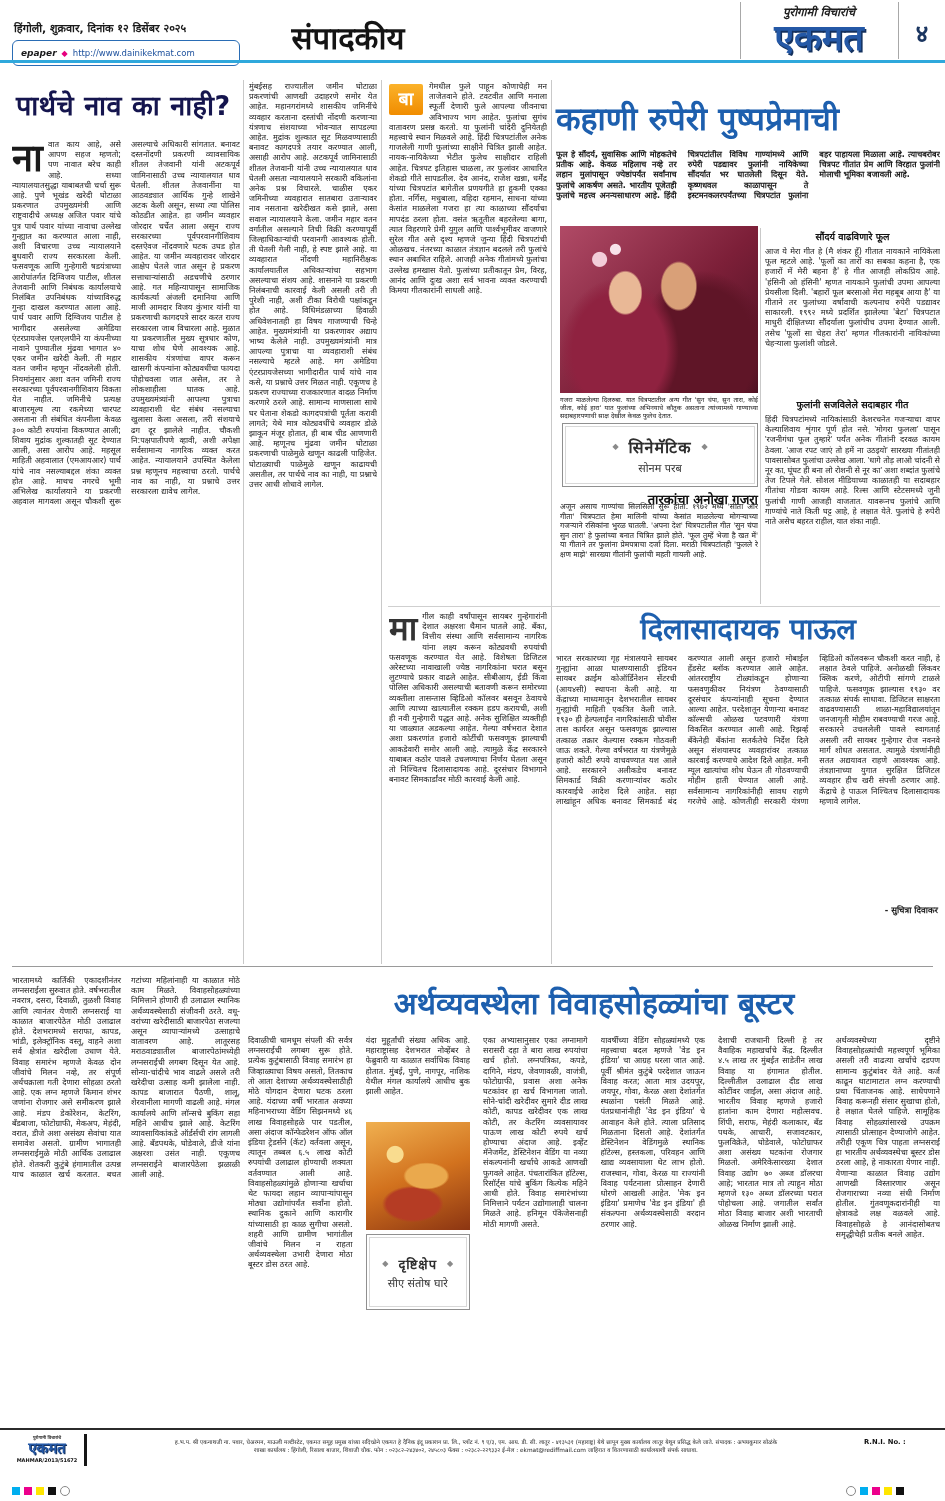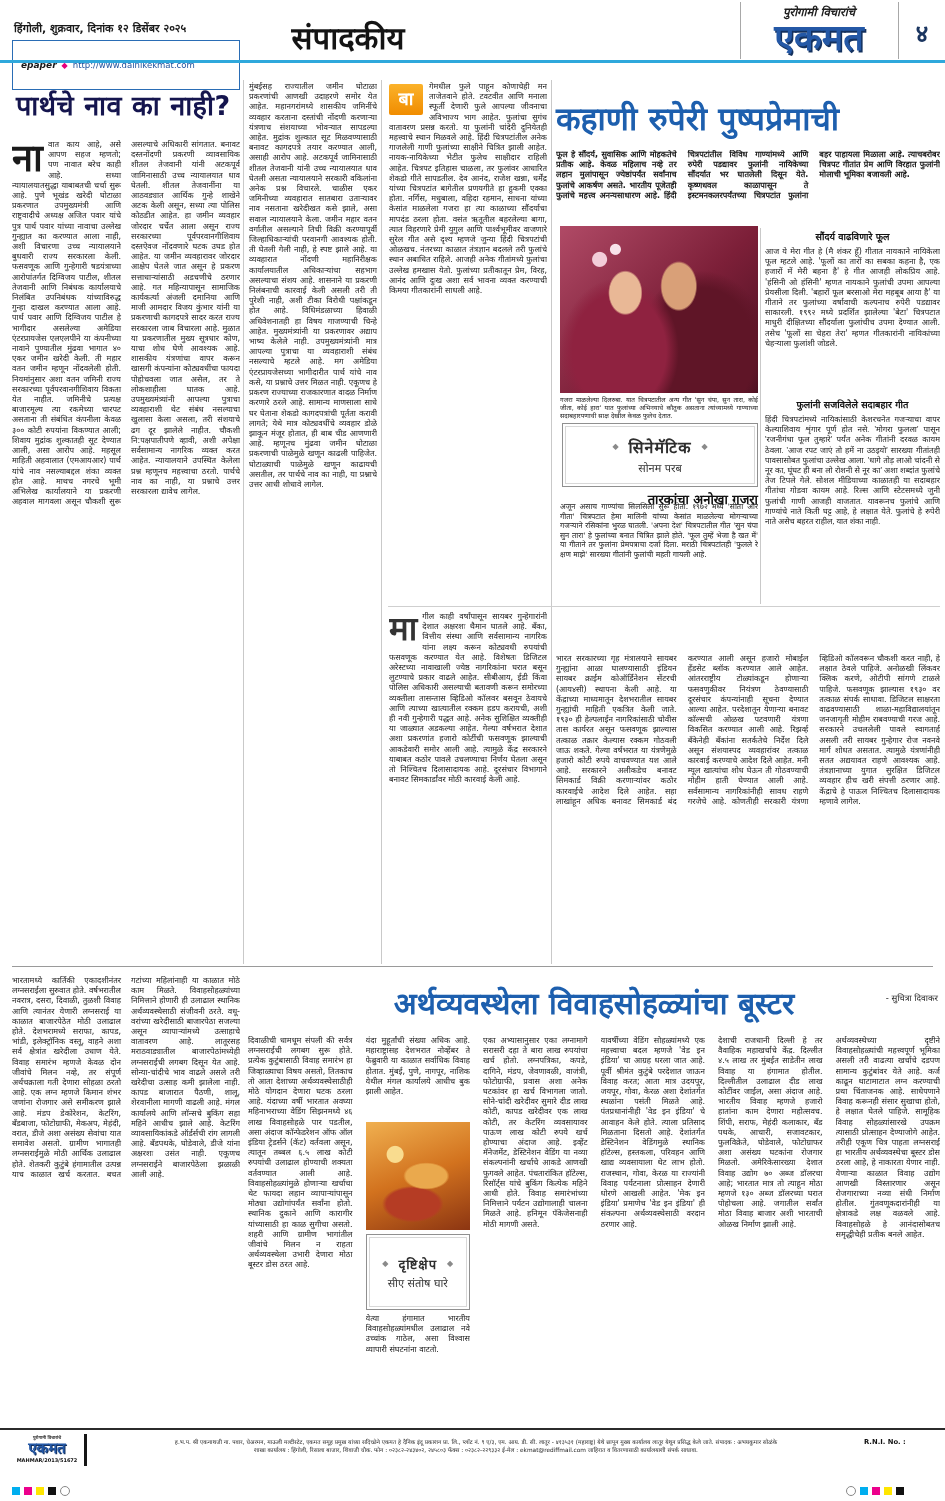--- a/index.html
+++ b/index.html
@@ -1,22 +1,22 @@
 <!DOCTYPE html>
 <html><head>
 <meta charset="utf-8">
 <style>
   html,body{margin:0;padding:0;background:#dfdfdf;}
   #page{position:relative;width:945px;height:1501px;background:#fff;margin:0 auto;
         font-family:"DejaVu Sans","Liberation Sans",sans-serif;overflow:hidden;}
   .abs{position:absolute;}
   
   .date-line{left:14px;top:20px;font-size:11px;font-weight:bold;color:#1a1a1a;}
-  .epaper-pill{left:12px;top:40px;width:210px;height:16px;border:1px solid #2a6db5;border-radius:0;
-               display:flex;align-items:center;gap:5px;padding:16px 8px;font-size:9px;background:#fff;}
+  .epaper-pill{left:12px;top:40px;width:210px;height:16px;border:1px solid #2a6db5;border-radius:6px;
+               display:flex;align-items:center;gap:5px;padding:4px 8px;font-size:9px;background:#fff;}
   .ep-label{color:#19191b;font-weight:bold;font-style:italic;}
   .ep-dot{color:#e6007e;font-size:8px;}
   .ep-url{color:#1b4f9c;font-size:8.5px;}
   .section-title{left:248px;top:16px;width:200px;text-align:center;font-size:31px;font-weight:bold;color:#141414;}
   .m-vline{width:1px;background:#a8a8a8;top:2px;height:57px;}
   .masthead{left:742px;top:4px;width:154px;text-align:center;}
   .masthead-tagline{font-size:11.5px;font-weight:bold;font-style:italic;color:#1f1f1f;}
   .masthead-name{font-size:36px;line-height:38px;font-weight:bold;color:#2458a6;text-shadow:1.5px 1.5px 0 #14315e;}
   .page-no{left:900px;top:16px;width:44px;text-align:center;font-size:24px;font-weight:bold;color:#1a3560;}
   .header-rule{left:0;top:60px;width:945px;height:3px;background:#2fa8dc;}
@@ -65,21 +65,21 @@
   .fl-under-sub{left:560px;top:490px;width:198px;font-size:13px;font-weight:bold;text-align:right;color:#111;}
   .fl-under{left:560px;top:502px;width:198px;height:102px;font-size:7.5px;line-height:9.5px;}
   .fl-side{left:765px;top:228px;width:175px;height:376px;overflow:hidden;}
   .side-sub{text-align:center;font-weight:bold;font-size:9.5px;margin:2px 0 4px;color:#111;}
   .side-t1{height:146px;margin-bottom:5px;}
   .side-t2{height:176px;font-family:Liberation Serif, serif;}
   
   .di-lead{left:389px;top:612px;width:158px;height:350px;}
   .di-title{left:556px;top:608px;width:384px;text-align:center;font-size:29px;}
   .di-body{left:556px;top:654px;width:384px;height:282px;columns:3;column-gap:11px;}
-  .di-byline{left:812px;top:992px;width:126px;text-align:right;font-size:8.5px;font-weight:normal;color:#222;}
+  .di-byline{left:812px;top:904px;width:126px;text-align:right;font-size:8.5px;font-weight:bold;color:#222;}
   
   .ec-left{left:12px;top:976px;width:228px;height:446px;columns:2;column-gap:10px;}
   .ec-title{left:248px;top:982px;width:692px;text-align:center;font-size:30px;}
   .ec-row{left:248px;top:1036px;width:692px;height:386px;display:flex;gap:13px;}
   .ec-col{flex:1 1 0;overflow:hidden;display:flex;flex-direction:column;}
   .ec-col .fill{flex:1;}
   .c2top{height:82px;flex:none;}
   .photo-wedding{height:108px;flex:none;margin:4px 0;
     background:
       radial-gradient(circle 10px at 28% 30%, #f9dc8f 0 8px, transparent 9px),
@@ -168,20 +168,21 @@
   <div class="abs fl-side">
     <div class="side-sub">सौंदर्य वाढविणारे फूल</div>
     <div class="bt side-t1">आज ये मेरा गीत हे (मै शंकर हूँ) गीतात नायकाने नायिकेला फूल म्हटले आहे. 'फूलों का तारों का सबका कहना है, एक हजारों में मेरी बहना है' हे गीत आजही लोकप्रिय आहे. 'हंसिनी ओ हंसिनी' म्हणत नायकाने फुलांची उपमा आपल्या प्रेयसीला दिली. 'बहारों फूल बरसाओ मेरा महबूब आया है' या गीताने तर फुलांच्या वर्षावाची कल्पनाच रुपेरी पडद्यावर साकारली. १९९२ मध्ये प्रदर्शित झालेल्या 'बेटा' चित्रपटात माधुरी दीक्षितच्या सौंदर्याला फुलांचीच उपमा देण्यात आली. तसेच 'फूलों सा चेहरा तेरा' म्हणत गीतकारांनी नायिकांच्या चेहऱ्याला फुलांशी जोडले.</div>
     <div class="side-sub">फुलांनी सजविलेले सदाबहार गीत</div>
     <div class="bt side-t2">हिंदी चित्रपटांमध्ये नायिकांसाठी केशरचनेत गजऱ्याचा वापर केल्याशिवाय शृंगार पूर्ण होत नसे. 'मोगरा फुलला' पासून 'रजनीगंधा फूल तुम्हारे' पर्यंत अनेक गीतांनी दरवळ कायम ठेवला. 'आज रपट जाएं तो हमें ना उठइयो' सारख्या गीतांतही पावसासोबत फुलांचा उल्लेख आला. 'धागे तोड़ लाओ चांदनी से नूर का, घूंघट ही बना लो रोशनी से नूर का' अशा शब्दांत फुलांचे तेज टिपले गेले. सोशल मीडियाच्या काळातही या सदाबहार गीतांचा गोडवा कायम आहे. रिल्स आणि स्टेटसमध्ये जुनी फुलांची गाणी आजही वाजतात. यावरूनच फुलांचे आणि गाण्यांचे नाते किती घट्ट आहे, हे लक्षात येते. फुलांचे हे रुपेरी नाते असेच बहरत राहील, यात शंका नाही.</div>
   </div>
 
   <div class="abs di-lead bt">
     <span class="dc-ma">मा</span><span>गील काही वर्षांपासून सायबर गुन्हेगारांनी देशात अक्षरशः थैमान घातले आहे. बँका, वित्तीय संस्था आणि सर्वसामान्य नागरिक यांना लक्ष्य करून कोट्यवधी रुपयांची फसवणूक करण्यात येत आहे. विशेषतः डिजिटल अरेस्टच्या नावाखाली ज्येष्ठ नागरिकांना घरात बसून लुटण्याचे प्रकार वाढले आहेत. सीबीआय, ईडी किंवा पोलिस अधिकारी असल्याची बतावणी करून समोरच्या व्यक्तीला तासन्तास व्हिडिओ कॉलवर बसवून ठेवायचे आणि त्याच्या खात्यातील रक्कम हडप करायची, अशी ही नवी गुन्हेगारी पद्धत आहे. अनेक सुशिक्षित व्यक्तीही या जाळ्यात अडकल्या आहेत. गेल्या वर्षभरात देशात अशा प्रकरणांत हजारो कोटींची फसवणूक झाल्याची आकडेवारी समोर आली आहे. त्यामुळे केंद्र सरकारने याबाबत कठोर पावले उचलण्याचा निर्णय घेतला असून तो निश्चितच दिलासादायक आहे. दूरसंचार विभागाने बनावट सिमकार्डांवर मोठी कारवाई केली आहे.</span>
   </div>
+  <div class="abs di-title h-blue">दिलासादायक पाऊल</div>
   <div class="abs di-body bt">भारत सरकारच्या गृह मंत्रालयाने सायबर गुन्ह्यांना आळा घालण्यासाठी इंडियन सायबर क्राईम कोऑर्डिनेशन सेंटरची (आय४सी) स्थापना केली आहे. या केंद्राच्या माध्यमातून देशभरातील सायबर गुन्ह्यांची माहिती एकत्रित केली जाते. १९३० ही हेल्पलाईन नागरिकांसाठी चोवीस तास कार्यरत असून फसवणूक झाल्यास तत्काळ तक्रार केल्यास रक्कम गोठवली जाऊ शकते. गेल्या वर्षभरात या यंत्रणेमुळे हजारो कोटी रुपये वाचवण्यात यश आले आहे. सरकारने अलीकडेच बनावट सिमकार्ड विक्री करणाऱ्यांवर कठोर कारवाईचे आदेश दिले आहेत. सहा लाखांहून अधिक बनावट सिमकार्ड बंद करण्यात आली असून हजारो मोबाईल हँडसेट ब्लॉक करण्यात आले आहेत. आंतरराष्ट्रीय टोळ्यांकडून होणाऱ्या फसवणुकीवर नियंत्रण ठेवण्यासाठी दूरसंचार कंपन्यांनाही सूचना देण्यात आल्या आहेत. परदेशातून येणाऱ्या बनावट कॉल्सची ओळख पटवणारी यंत्रणा विकसित करण्यात आली आहे. रिझर्व्ह बँकेनेही बँकांना सतर्कतेचे निर्देश दिले असून संशयास्पद व्यवहारांवर तत्काळ कारवाई करण्याचे आदेश दिले आहेत. मनी म्यूल खात्यांचा शोध घेऊन ती गोठवण्याची मोहीम हाती घेण्यात आली आहे. सर्वसामान्य नागरिकांनीही सावध राहणे गरजेचे आहे. कोणतीही सरकारी यंत्रणा व्हिडिओ कॉलवरून चौकशी करत नाही, हे लक्षात ठेवले पाहिजे. अनोळखी लिंकवर क्लिक करणे, ओटीपी सांगणे टाळले पाहिजे. फसवणूक झाल्यास १९३० वर तत्काळ संपर्क साधावा. डिजिटल साक्षरता वाढवण्यासाठी शाळा-महाविद्यालयांतून जनजागृती मोहीम राबवण्याची गरज आहे. सरकारने उचललेली पावले स्वागतार्ह असली तरी सायबर गुन्हेगार रोज नवनवे मार्ग शोधत असतात. त्यामुळे यंत्रणांनीही सतत अद्ययावत राहणे आवश्यक आहे. तंत्रज्ञानाच्या युगात सुरक्षित डिजिटल व्यवहार हीच खरी संपत्ती ठरणार आहे. केंद्राचे हे पाऊल निश्चितच दिलासादायक म्हणावे लागेल.</div>
   <div class="abs di-byline">- सुचित्रा दिवाकर</div>
 
   <div class="abs ec-left bt">भारतामध्ये कार्तिकी एकादशीनंतर लग्नसराईला सुरुवात होते. वर्षभरातील नवरात्र, दसरा, दिवाळी, तुळशी विवाह आणि त्यानंतर येणारी लग्नसराई या काळात बाजारपेठेत मोठी उलाढाल होते. देशभरामध्ये सराफा, कापड, भांडी, इलेक्ट्रॉनिक वस्तू, वाहने अशा सर्व क्षेत्रांत खरेदीला उधाण येते. विवाह समारंभ म्हणजे केवळ दोन जीवांचे मिलन नव्हे, तर संपूर्ण अर्थचक्राला गती देणारा सोहळा ठरतो आहे. एक लग्न म्हणजे किमान शंभर जणांना रोजगार असे समीकरण झाले आहे. मंडप डेकोरेशन, केटरिंग, बँडबाजा, फोटोग्राफी, मेकअप, मेहंदी, वरात, डीजे अशा असंख्य सेवांचा यात समावेश असतो. ग्रामीण भागातही लग्नसराईमुळे मोठी आर्थिक उलाढाल होते. शेतकरी कुटुंबे हंगामातील उत्पन्न याच काळात खर्च करतात. बचत गटांच्या महिलांनाही या काळात मोठे काम मिळते. विवाहसोहळ्यांच्या निमित्ताने होणारी ही उलाढाल स्थानिक अर्थव्यवस्थेसाठी संजीवनी ठरते. वधू-वरांच्या खरेदीसाठी बाजारपेठा सजल्या असून व्यापाऱ्यांमध्ये उत्साहाचे वातावरण आहे. लातूरसह मराठवाड्यातील बाजारपेठांमध्येही लग्नसराईची लगबग दिसून येत आहे. सोन्या-चांदीचे भाव वाढले असले तरी खरेदीचा उत्साह कमी झालेला नाही. कापड बाजारात पैठणी, शालू, शेरवानीला मागणी वाढली आहे. मंगल कार्यालये आणि लॉन्सचे बुकिंग सहा महिने आधीच झाले आहे. केटरिंग व्यावसायिकांकडे ऑर्डर्सची रांग लागली आहे. बँडपथके, घोडेवाले, डीजे यांना अक्षरशः उसंत नाही. एकूणच लग्नसराईने बाजारपेठेला झळाळी आली आहे.</div>
   <div class="abs ec-title h-blue">अर्थव्यवस्थेला विवाहसोहळ्यांचा बूस्टर</div>
 
   <div class="abs ec-row">
     <div class="ec-col">
       <div class="bt fill">दिवाळीची धामधूम संपली की सर्वत्र लग्नसराईची लगबग सुरू होते. प्रत्येक कुटुंबासाठी विवाह समारंभ हा जिव्हाळ्याचा विषय असतो, तितकाच तो आता देशाच्या अर्थव्यवस्थेसाठीही मोठे योगदान देणारा घटक ठरला आहे. यंदाच्या वर्षी भारतात अवघ्या महिनाभराच्या वेडिंग सिझनमध्ये ४६ लाख विवाहसोहळे पार पडतील, असा अंदाज कॉन्फेडरेशन ऑफ ऑल इंडिया ट्रेडर्सने (कॅट) वर्तवला असून, त्यातून तब्बल ६.५ लाख कोटी रुपयांची उलाढाल होण्याची शक्यता वर्तवण्यात आली आहे. विवाहसोहळ्यांमुळे होणाऱ्या खर्चाचा थेट फायदा लहान व्यापाऱ्यांपासून मोठ्या उद्योगांपर्यंत सर्वांना होतो. स्थानिक दुकाने आणि कारागीर यांच्यासाठी हा काळ सुगीचा असतो. शहरी आणि ग्रामीण भागांतील जीवांचे मिलन न राहता अर्थव्यवस्थेला उभारी देणारा मोठा बूस्टर डोस ठरत आहे.</div>
     </div>
@@ -189,21 +190,20 @@
       <div class="bt c2top">यंदा मुहूर्तांची संख्या अधिक आहे. महाराष्ट्रासह देशभरात नोव्हेंबर ते फेब्रुवारी या काळात सर्वाधिक विवाह होतात. मुंबई, पुणे, नागपूर, नाशिक येथील मंगल कार्यालये आधीच बुक झाली आहेत.</div>
       <div class="photo-wedding"></div>
       <div class="drishti-box orn-box">
         <div class="box-titlerow">
           <span class="orn">◆</span>
           <span class="box-title">दृष्टिक्षेप</span>
           <span class="orn">◆</span>
         </div>
         <div class="box-author">सीए संतोष घारे</div>
       </div>
-      <div class="bt c2bot">येत्या हंगामात भारतीय विवाहसोहळ्यांमधील उलाढाल नवे उच्चांक गाठेल, असा विश्वास व्यापारी संघटनांना वाटतो.</div>
     </div>
     <div class="ec-col">
       <div class="bt fill">एका अभ्यासानुसार एका लग्नामागे सरासरी दहा ते बारा लाख रुपयांचा खर्च होतो. लग्नपत्रिका, कपडे, दागिने, मंडप, जेवणावळी, वाजंत्री, फोटोग्राफी, प्रवास अशा अनेक घटकांवर हा खर्च विभागला जातो. सोने-चांदी खरेदीवर सुमारे दीड लाख कोटी, कापड खरेदीवर एक लाख कोटी, तर केटरिंग व्यवसायावर पाऊण लाख कोटी रुपये खर्च होण्याचा अंदाज आहे. इव्हेंट मॅनेजमेंट, डेस्टिनेशन वेडिंग या नव्या संकल्पनांनी खर्चाचे आकडे आणखी फुगवले आहेत. पंचतारांकित हॉटेल्स, रिसॉर्ट्स यांचे बुकिंग कित्येक महिने आधी होते. विवाह समारंभांच्या निमित्ताने पर्यटन उद्योगालाही चालना मिळते आहे. हनिमून पॅकेजेसनाही मोठी मागणी असते.</div>
     </div>
     <div class="ec-col">
       <div class="bt fill">यावर्षीच्या वेडिंग सोहळ्यांमध्ये एक महत्त्वाचा बदल म्हणजे 'वेड इन इंडिया' चा आग्रह धरला जात आहे. पूर्वी श्रीमंत कुटुंबे परदेशात जाऊन विवाह करत; आता मात्र उदयपूर, जयपूर, गोवा, केरळ अशा देशांतर्गत स्थळांना पसंती मिळते आहे. पंतप्रधानांनीही 'वेड इन इंडिया' चे आवाहन केले होते. त्याला प्रतिसाद मिळताना दिसतो आहे. देशांतर्गत डेस्टिनेशन वेडिंगमुळे स्थानिक हॉटेल्स, हस्तकला, परिवहन आणि खाद्य व्यवसायाला थेट लाभ होतो. राजस्थान, गोवा, केरळ या राज्यांनी विवाह पर्यटनाला प्रोत्साहन देणारी धोरणे आखली आहेत. 'मेक इन इंडिया' प्रमाणेच 'वेड इन इंडिया' ही संकल्पना अर्थव्यवस्थेसाठी वरदान ठरणार आहे.</div>
     </div>
     <div class="ec-col">
       <div class="bt fill">देशाची राजधानी दिल्ली हे तर वैवाहिक महाखर्चाचे केंद्र. दिल्लीत ४.५ लाख तर मुंबईत साडेतीन लाख विवाह या हंगामात होतील. दिल्लीतील उलाढाल दीड लाख कोटींवर जाईल, असा अंदाज आहे. भारतीय विवाह म्हणजे हजारो हातांना काम देणारा महोत्सवच. शिंपी, सराफ, मेहंदी कलाकार, बँड पथके, आचारी, सजावटकार, फुलविक्रेते, घोडेवाले, फोटोग्राफर अशा असंख्य घटकांना रोजगार मिळतो. अमेरिकेसारख्या देशात विवाह उद्योग ७० अब्ज डॉलरचा आहे; भारतात मात्र तो त्याहून मोठा म्हणजे १३० अब्ज डॉलरच्या घरात पोहोचला आहे. जगातील सर्वांत मोठा विवाह बाजार अशी भारताची ओळख निर्माण झाली आहे.</div>
     </div>

